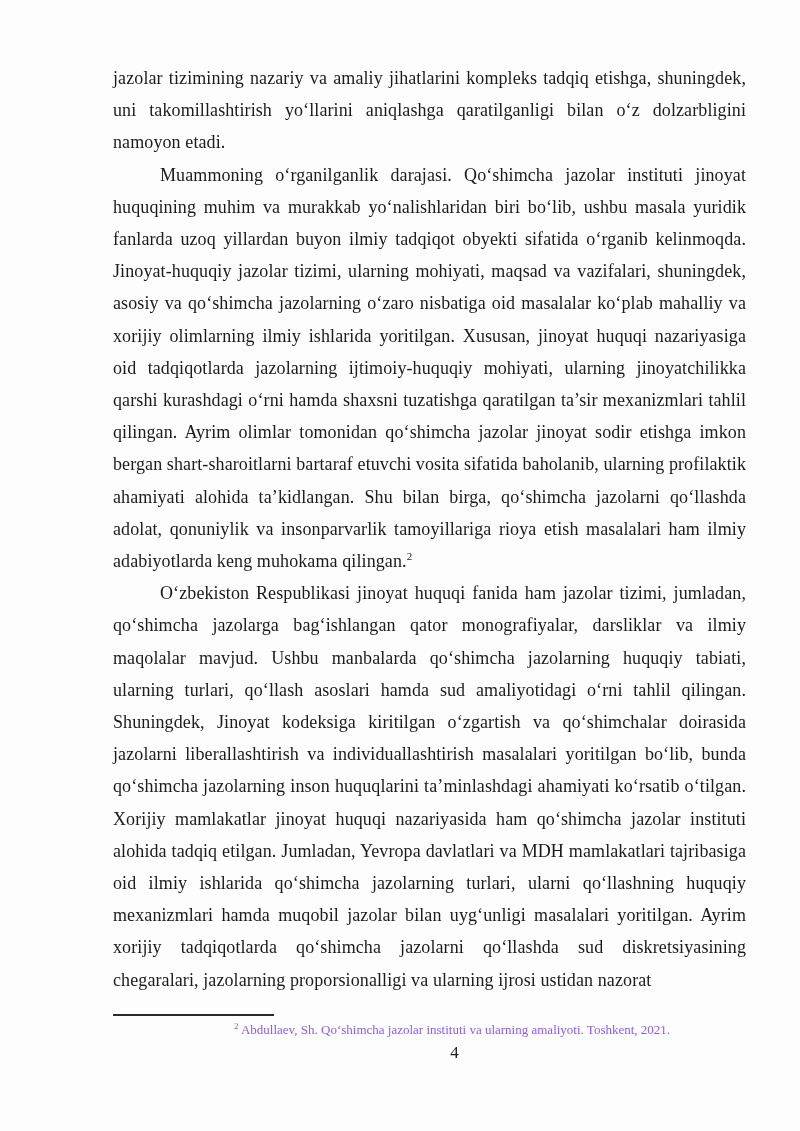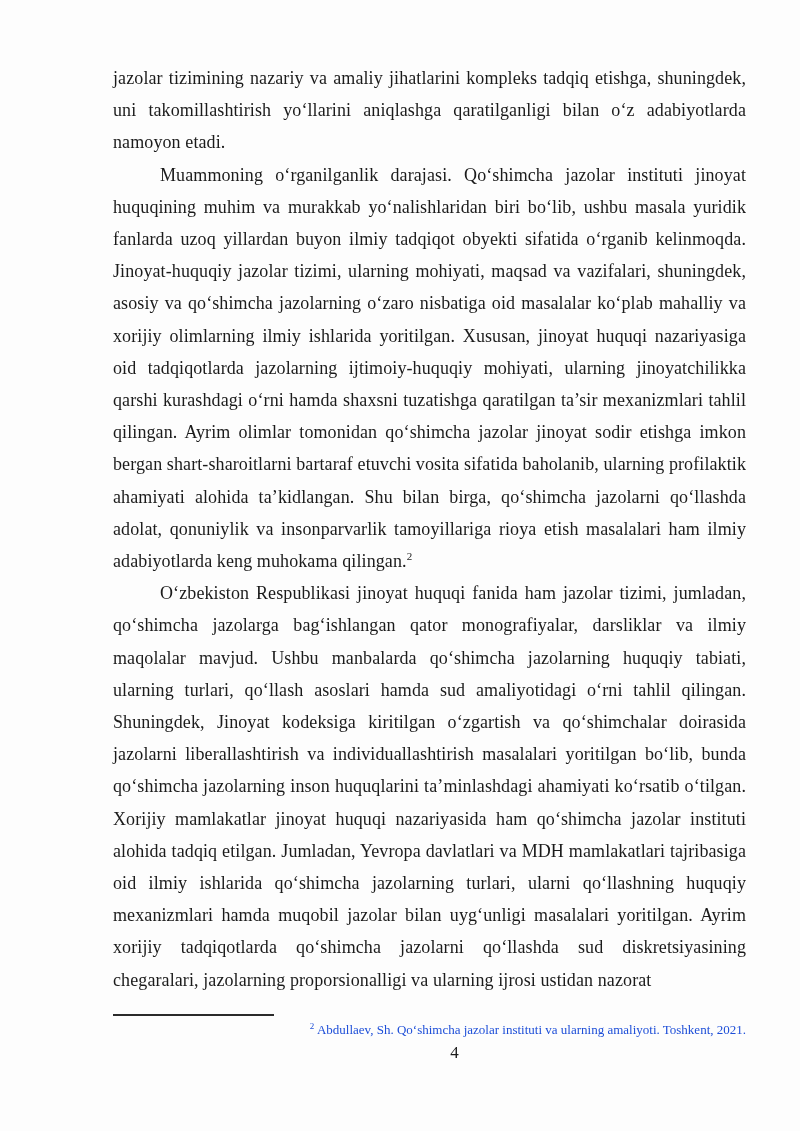--- a/index.html
+++ b/index.html
@@ -50,23 +50,23 @@
   }
   .footnote-rule {
     width: 161px;
     height: 0;
     border-top: 2px solid #2b2b2b;
     margin: 0 0 5px 0;
   }
   .footnote-line {
     font-size: 13px;
     line-height: 17px;
-    text-align: right;
+    text-align: center;
     padding-left: 45px;
-    color: #1d4ed8;
+    color: #8b5cf6;
   }
   sup.footnote-marker {
     font-size: 9px;
     line-height: 0;
     vertical-align: super;
   }
   .page-number {
     margin-top: 5px;
     font-size: 17px;
     text-align: center;
@@ -74,21 +74,21 @@
     color: #1b1b1b;
   }
 </style>
 </head>
 <body>
 
 <div class="page">
 
   <div class="text-block">
 
-    <p>jazolar tizimining nazariy va amaliy jihatlarini kompleks tadqiq etishga, shuningdek, uni takomillashtirish yo‘llarini aniqlashga qaratilganligi bilan o‘z adabiyotlarda namoyon etadi.</p>
+    <p>jazolar tizimining nazariy va amaliy jihatlarini kompleks tadqiq etishga, shuningdek, uni takomillashtirish yo‘llarini aniqlashga qaratilganligi bilan o‘z dolzarbligini namoyon etadi.</p>
 
     <p class="para-indent"><span class="bold-lead">Muammoning o‘rganilganlik darajasi.</span><span> Qo‘shimcha jazolar instituti jinoyat huquqining muhim va murakkab yo‘nalishlaridan biri bo‘lib, ushbu masala yuridik fanlarda uzoq yillardan buyon ilmiy tadqiqot obyekti sifatida o‘rganib kelinmoqda. Jinoyat-huquqiy jazolar tizimi, ularning mohiyati, maqsad va vazifalari, shuningdek, asosiy va qo‘shimcha jazolarning o‘zaro nisbatiga oid masalalar ko‘plab mahalliy va xorijiy olimlarning ilmiy ishlarida yoritilgan. Xususan, jinoyat huquqi nazariyasiga oid tadqiqotlarda jazolarning ijtimoiy-huquqiy mohiyati, ularning jinoyatchilikka qarshi kurashdagi o‘rni hamda shaxsni tuzatishga qaratilgan ta’sir mexanizmlari tahlil qilingan. Ayrim olimlar tomonidan qo‘shimcha jazolar jinoyat sodir etishga imkon bergan shart-sharoitlarni bartaraf etuvchi vosita sifatida baholanib, ularning profilaktik ahamiyati alohida ta’kidlangan. Shu bilan birga, qo‘shimcha jazolarni qo‘llashda adolat, qonuniylik va insonparvarlik tamoyillariga rioya etish masalalari ham ilmiy adabiyotlarda keng muhokama qilingan.</span><sup class="footnote-ref">2</sup></p>
 
     <p class="para-indent">O‘zbekiston Respublikasi jinoyat huquqi fanida ham jazolar tizimi, jumladan, qo‘shimcha jazolarga bag‘ishlangan qator monografiyalar, darsliklar va ilmiy maqolalar mavjud. Ushbu manbalarda qo‘shimcha jazolarning huquqiy tabiati, ularning turlari, qo‘llash asoslari hamda sud amaliyotidagi o‘rni tahlil qilingan. Shuningdek, Jinoyat kodeksiga kiritilgan o‘zgartish va qo‘shimchalar doirasida jazolarni liberallashtirish va individuallashtirish masalalari yoritilgan bo‘lib, bunda qo‘shimcha jazolarning inson huquqlarini ta’minlashdagi ahamiyati ko‘rsatib o‘tilgan. Xorijiy mamlakatlar jinoyat huquqi nazariyasida ham qo‘shimcha jazolar instituti alohida tadqiq etilgan. Jumladan, Yevropa davlatlari va MDH mamlakatlari tajribasiga oid ilmiy ishlarida qo‘shimcha jazolarning turlari, ularni qo‘llashning huquqiy mexanizmlari hamda muqobil jazolar bilan uyg‘unligi masalalari yoritilgan. Ayrim xorijiy tadqiqotlarda qo‘shimcha jazolarni qo‘llashda sud diskretsiyasining chegaralari, jazolarning proporsionalligi va ularning ijrosi ustidan nazorat</p>
 
   </div>
 
   <div class="footer-area">
 
     <div class="footnote-rule"></div>

